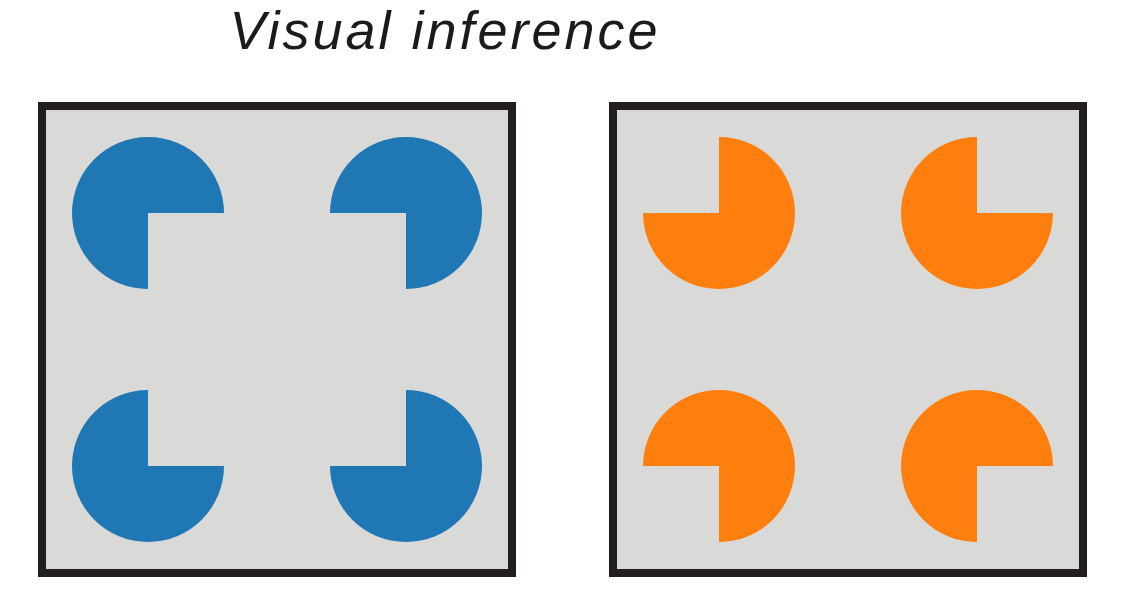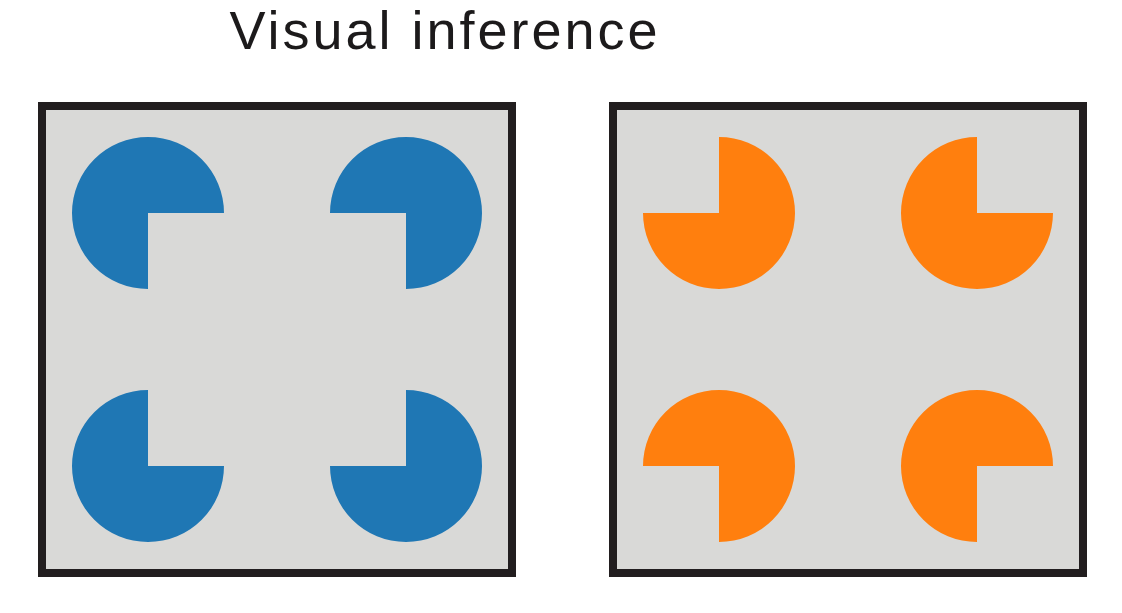--- a/index.html
+++ b/index.html
@@ -7,20 +7,21 @@
     padding: 0;
     width: 1122px;
     height: 613px;
     overflow: hidden;
     font-family: "Liberation Sans", sans-serif;
   }
   .figure {
     position: relative;
     width: 890px;
     height: 613px;
+    font-style: italic;
   }
   .title {
     position: absolute;
     top: 2px;
     left: 0;
     width: 100%;
     text-align: center;
     font-size: 54px;
     letter-spacing: 3px;
     line-height: 1.05;

